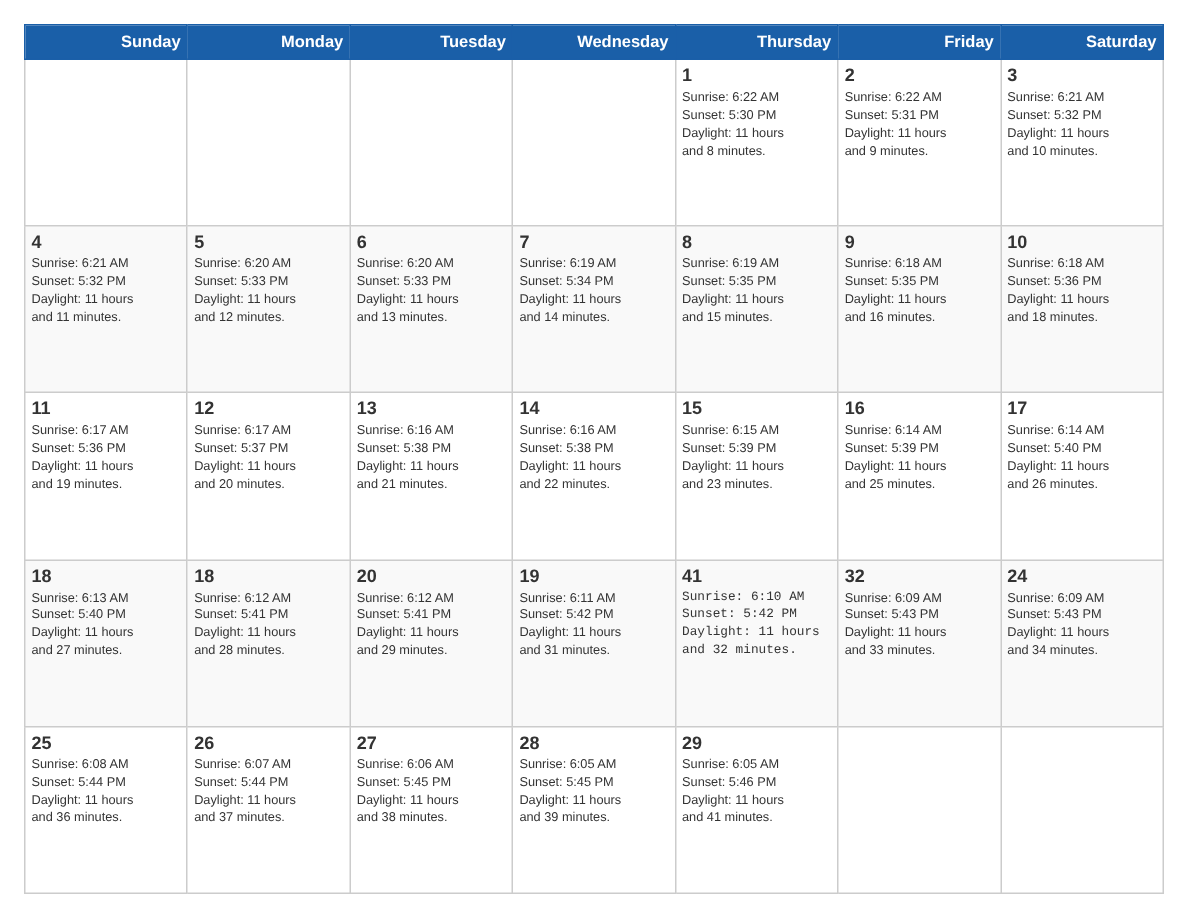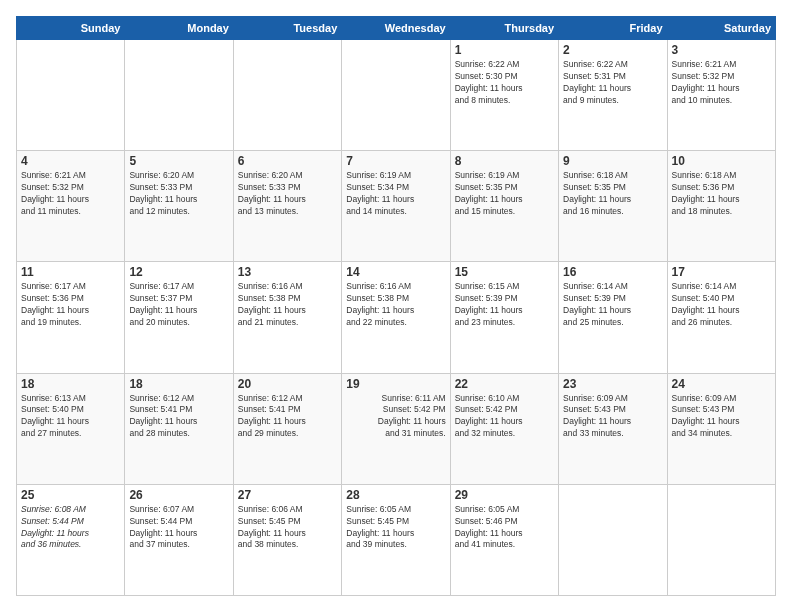--- a/index.html
+++ b/index.html
@@ -245,51 +245,51 @@
           </td>
           <td>
             <span class="day-num">20</span>
             <div class="day-info" style="white-space: pre-line;">Sunrise: 6:12 AM
 Sunset: 5:41 PM
 Daylight: 11 hours
 and 29 minutes.</div>
           </td>
           <td>
             <span class="day-num">19</span>
-            <div class="day-info" style="white-space: pre-line; text-align: right;">Sunrise: 6:11 AM
+            <div class="day-info" style="white-space: pre-line;">Sunrise: 6:11 AM
 Sunset: 5:42 PM
 Daylight: 11 hours
 and 31 minutes.</div>
           </td>
           <td>
-            <span class="day-num">22</span>
-            <div class="day-info" style="white-space: pre-line;">Sunrise: 6:10 AM
+            <span class="day-num">41</span>
+            <div class="day-info" style="white-space: pre-line; font-family: Liberation Mono, monospace;">Sunrise: 6:10 AM
 Sunset: 5:42 PM
 Daylight: 11 hours
 and 32 minutes.</div>
           </td>
           <td>
-            <span class="day-num">23</span>
+            <span class="day-num">32</span>
             <div class="day-info" style="white-space: pre-line;">Sunrise: 6:09 AM
 Sunset: 5:43 PM
 Daylight: 11 hours
 and 33 minutes.</div>
           </td>
           <td>
             <span class="day-num">24</span>
             <div class="day-info" style="white-space: pre-line;">Sunrise: 6:09 AM
 Sunset: 5:43 PM
 Daylight: 11 hours
 and 34 minutes.</div>
           </td>
         </tr>
         <tr>
           <td>
             <span class="day-num">25</span>
-            <div class="day-info" style="white-space: pre-line; font-style: italic;">Sunrise: 6:08 AM
+            <div class="day-info" style="white-space: pre-line;">Sunrise: 6:08 AM
 Sunset: 5:44 PM
 Daylight: 11 hours
 and 36 minutes.</div>
           </td>
           <td>
             <span class="day-num">26</span>
             <div class="day-info" style="white-space: pre-line;">Sunrise: 6:07 AM
 Sunset: 5:44 PM
 Daylight: 11 hours
 and 37 minutes.</div>

